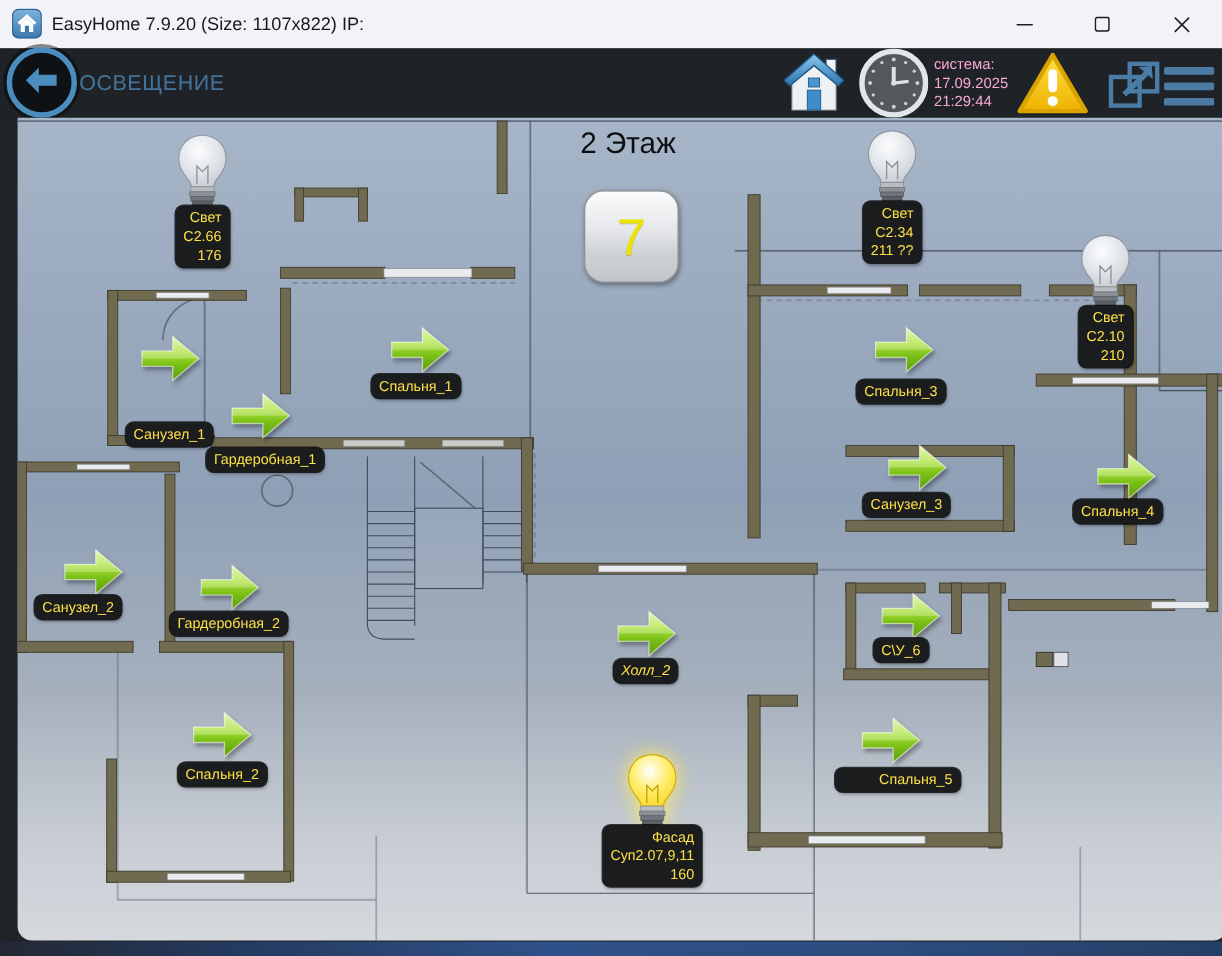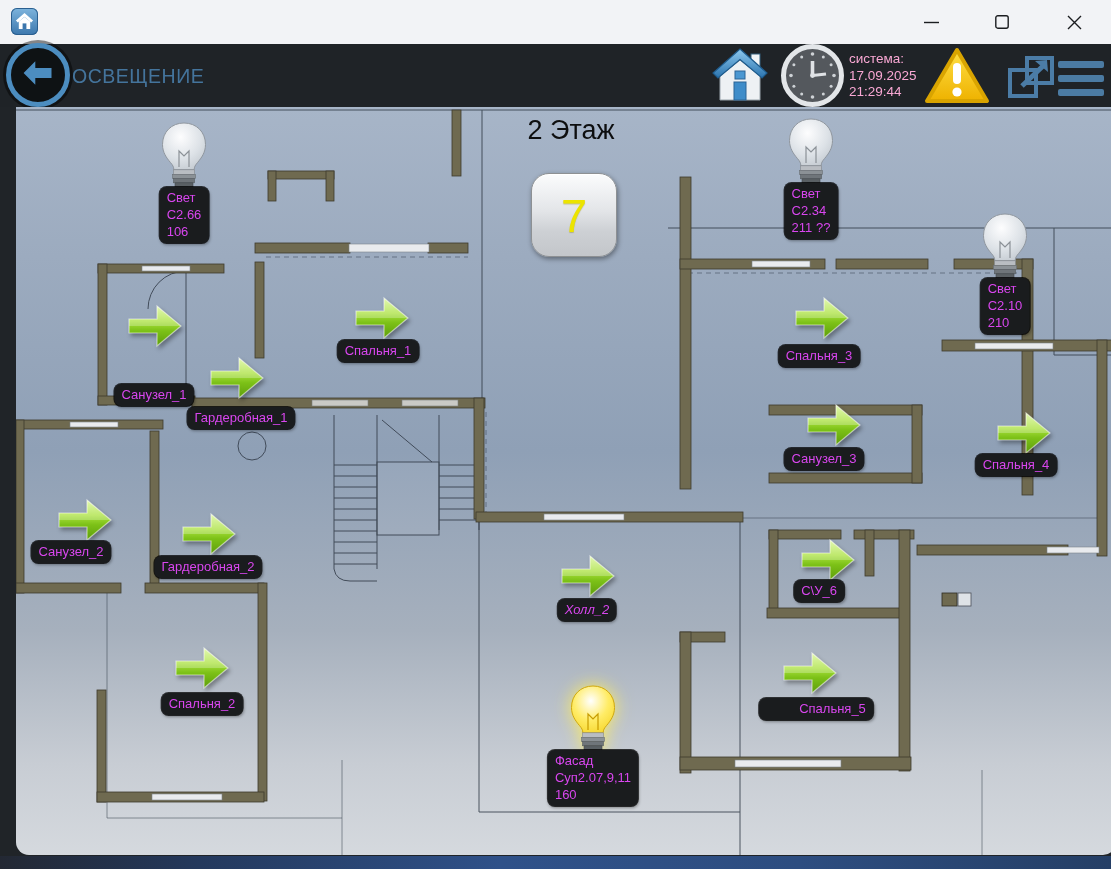--- a/index.html
+++ b/index.html
@@ -36,22 +36,22 @@
   .floor-svg{position:absolute;left:0;top:0;}
 
   .floor-title{position:absolute;left:460px;top:8px;width:190px;text-align:center;
     font-size:27px;color:#0d0e0f;}
   .scene-btn{position:absolute;left:515px;top:66px;width:86px;height:84px;border-radius:18px;
     border:1px solid #8d9093;background:linear-gradient(180deg,#fbfcfd 0%,#e3e5e8 45%,#cdd0d4 70%,#c3c6ca 100%);
     box-shadow:1px 2px 5px rgba(0,0,0,.4),inset 0 1px 0 #fff;
     font-family:"Liberation Sans",sans-serif;font-size:47px;color:#ece400;
     text-shadow:0 1px 1px rgba(120,110,0,.35);cursor:pointer;}
 
-  .chip{position:absolute;transform:translate(-50%,-50%);background:#1a1c1e;color:#d946ef;
-    font-size:13px;line-height:17px;text-align:left;padding:2px 7px 3px;border-radius:7px;
+  .chip{position:absolute;transform:translate(-50%,-50%);background:#1a1c1e;color:#fde047;
+    font-size:13px;line-height:17px;text-align:right;padding:2px 7px 3px;border-radius:7px;
     white-space:nowrap;box-shadow:0 0 0 1px rgba(0,0,0,.75),1px 2px 3px rgba(0,0,0,.35);}
 
   .zone{position:absolute;width:56px;height:46px;}
   .zone-arrow{position:absolute;left:0;top:0;filter:drop-shadow(2px 3px 2px rgba(0,0,0,.35));}
   .bulb{position:absolute;width:52px;}
   .bulb svg{display:block;margin:0 auto;}
   .bulb .glass{fill:url(#gGlassOff);stroke:#8f969e;stroke-width:1;}
   .bulb .filament{stroke:#8b9197;}
   .bulb.on .glass{fill:url(#gGlassOn);stroke:#cfa70f;}
   .bulb.on .filament{stroke:#c79c00;}
@@ -93,20 +93,21 @@
   </svg>
 
   <div class="titlebar">
     <div class="app-icon">
       <svg width="19" height="19" viewBox="0 0 20 20">
         <polygon points="10,1 19,9 17,11 10,5 3,11 1,9" fill="#fff"></polygon>
         <path d="M4 10 L10 5.2 L16 10 V18 H4 Z" fill="#fff"></path>
         <rect x="8" y="12" width="4" height="6" fill="#3c77ad"></rect>
       </svg>
     </div>
+    <div class="win-title">EasyHome 7.9.20 (Size: 1107x822) IP:</div>
     <div class="winbtn min">
       <svg width="15" height="3" viewBox="0 0 15 3">
           <line x1="0" y1="1.5" x2="15" y2="1.5" stroke="#1b1d20" stroke-width="1.4"></line>
         </svg>
     </div>
     <div class="winbtn max">
       <svg width="14" height="14" viewBox="0 0 14 14">
           <rect x="0.8" y="0.8" width="12.4" height="12.4" rx="2" fill="none" stroke="#1b1d20" stroke-width="1.4"></rect>
         </svg>
     </div>
@@ -324,21 +325,21 @@
       <path class="filament" d="M21 46 L21 30 L26 35 L31 30 L31 46" fill="none" stroke-width="1.2"></path>
       <rect x="15.5" y="48.8" width="21" height="4.6" fill="#b9bdc2" stroke="#83888d" stroke-width="0.6"></rect>
       <rect x="14.5" y="53.4" width="23" height="4.2" fill="#8b9196" stroke="#6a7075" stroke-width="0.6"></rect>
       <rect x="15.5" y="57.6" width="21" height="4.2" fill="#6f757a" stroke="#565c60" stroke-width="0.6"></rect>
       <rect x="17" y="61.8" width="18" height="4" fill="#5a6064" stroke="#44494d" stroke-width="0.6"></rect>
       <rect x="20.5" y="65.8" width="11" height="4" rx="2" fill="#3c4043"></rect>
     </svg>
     <div class="chip bulb-chip">
             <div>Свет</div>
             <div>С2.66</div>
-            <div>106</div>
+            <div>176</div>
           </div>
   </div>
 
   <div class="bulb off" style="left: 769px; top: 10px;">
     <svg width="52" height="72" viewBox="0 0 52 72">
       <path class="glass" d="M26 2 C13.5 2 4.5 11 4.5 23.5 C4.5 31.5 8.5 36.8 12.5 41.6 C14.7 44.2 15.8 45.8 15.8 48.8 L36.2 48.8 C36.2 45.8 37.3 44.2 39.5 41.6 C43.5 36.8 47.5 31.5 47.5 23.5 C47.5 11 38.5 2 26 2 Z"></path>
       <path class="filament" d="M21 46 L21 30 L26 35 L31 30 L31 46" fill="none" stroke-width="1.2"></path>
       <rect x="15.5" y="48.8" width="21" height="4.6" fill="#b9bdc2" stroke="#83888d" stroke-width="0.6"></rect>
       <rect x="14.5" y="53.4" width="23" height="4.2" fill="#8b9196" stroke="#6a7075" stroke-width="0.6"></rect>
       <rect x="15.5" y="57.6" width="21" height="4.2" fill="#6f757a" stroke="#565c60" stroke-width="0.6"></rect>

